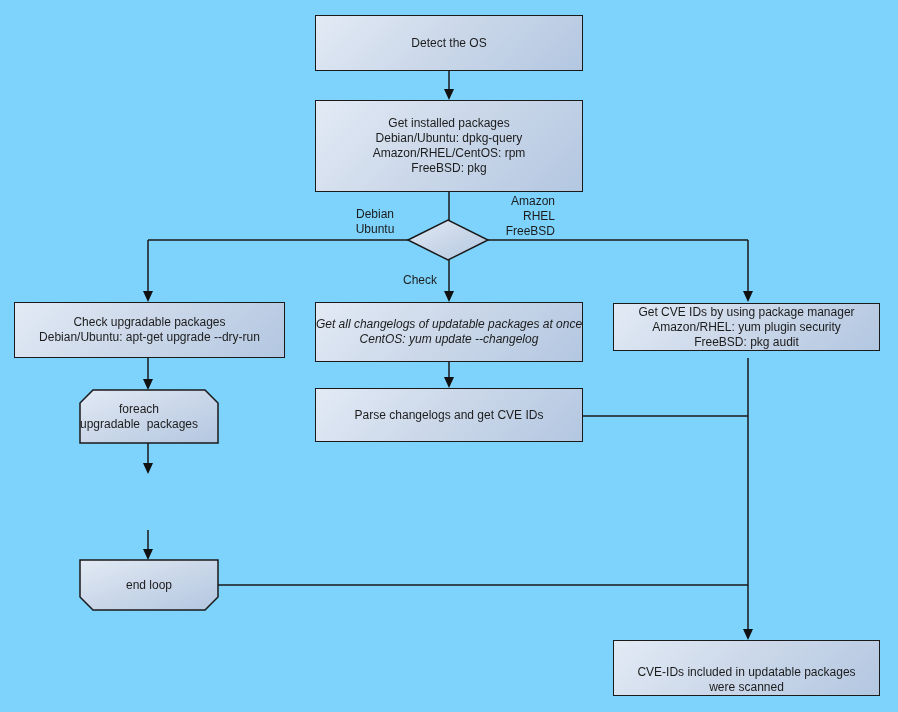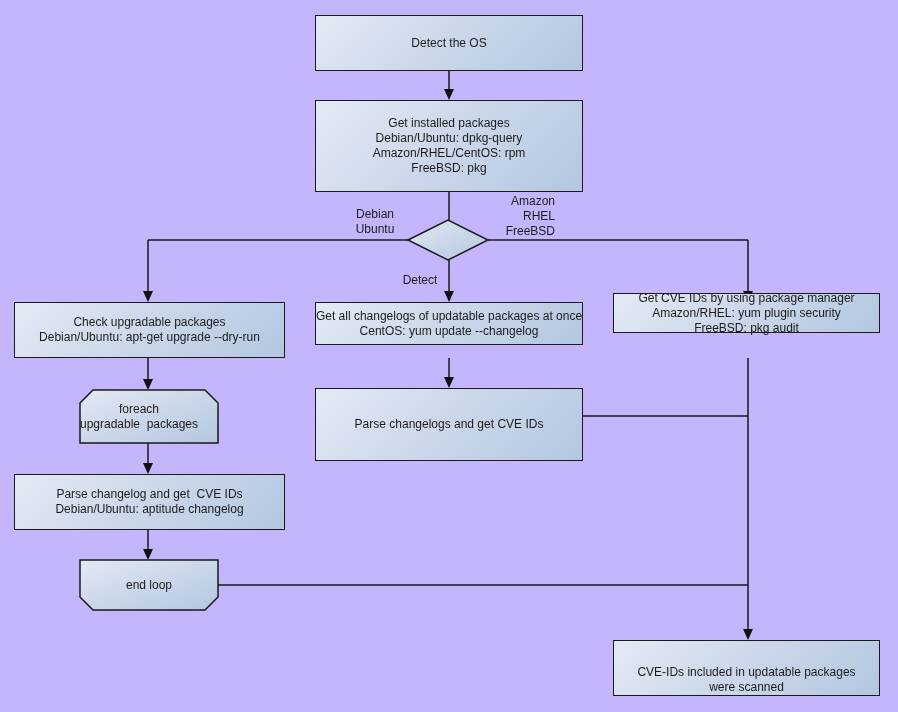--- a/index.html
+++ b/index.html
@@ -4,21 +4,21 @@
 <style>
   html, body {
     margin: 0;
     padding: 0;
     background: #ffffff;
   }
   #canvas {
     position: relative;
     width: 898px;
     height: 712px;
-    background: #c4b5fd;
+    background: #7dd3fc;
     font-family: "Liberation Sans", "DejaVu Sans", sans-serif;
     color: #1c1c1c;
     overflow: hidden;
   }
   #connector-layer {
     position: absolute;
     left: 0;
     top: 0;
     z-index: 1;
   }
@@ -108,35 +108,31 @@
 Debian/Ubuntu: apt-get upgrade --dry-run</div>
   </div>
 
   <div class="node" style="left:315px; top:100px; width:268px; height:92px;">
     <div class="node-text">Get installed packages
 Debian/Ubuntu: dpkg-query
 Amazon/RHEL/CentOS: rpm
 FreeBSD: pkg</div>
   </div>
 
-  <div class="node" style="left:14px; top:474px; width:271px; height:56px;">
-    <div class="node-text">Parse changelog and get  CVE IDs
-Debian/Ubuntu: aptitude changelog</div>
-  </div>
 
-  <div class="node" style="left:315px; top:302px; width:268px; height:43px;">
+  <div class="node" style="left:315px; top:302px; width:268px; height:60px;font-style:italic;">
     <div class="node-text">Get all changelogs of updatable packages at once
 CentOS: yum update --changelog</div>
   </div>
 
-  <div class="node" style="left:315px; top:388px; width:268px; height:73px;">
+  <div class="node" style="left:315px; top:388px; width:268px; height:54px;">
     <div class="node-text">Parse changelogs and get CVE IDs</div>
   </div>
 
-  <div class="node" style="left:613px; top:293px; width:267px; height:40px;">
+  <div class="node" style="left:613px; top:303px; width:267px; height:48px;">
     <div class="node-text">Get CVE IDs by using package manager
 Amazon/RHEL: yum plugin security
 FreeBSD: pkg audit</div>
   </div>
 
   <div class="node" style="left:613px; top:640px; width:267px; height:56px;align-items:flex-end;">
     <div class="node-text">CVE-IDs included in updatable packages
 were scanned</div>
   </div>
 
@@ -149,15 +145,15 @@
     <div class="shape-text">end loop</div>
   </div>
 
   <div class="edge-label" style="left:345px; top:207px; width:60px;">Debian
 Ubuntu</div>
 
   <div class="edge-label" style="left:495px; top:194px; width:60px;text-align:right;">Amazon
 RHEL
 FreeBSD</div>
 
-  <div class="edge-label" style="left:397px; top:273px; width:46px;">Detect</div>
+  <div class="edge-label" style="left:397px; top:273px; width:46px;">Check</div>
 
 </div>
 
 </body></html>

